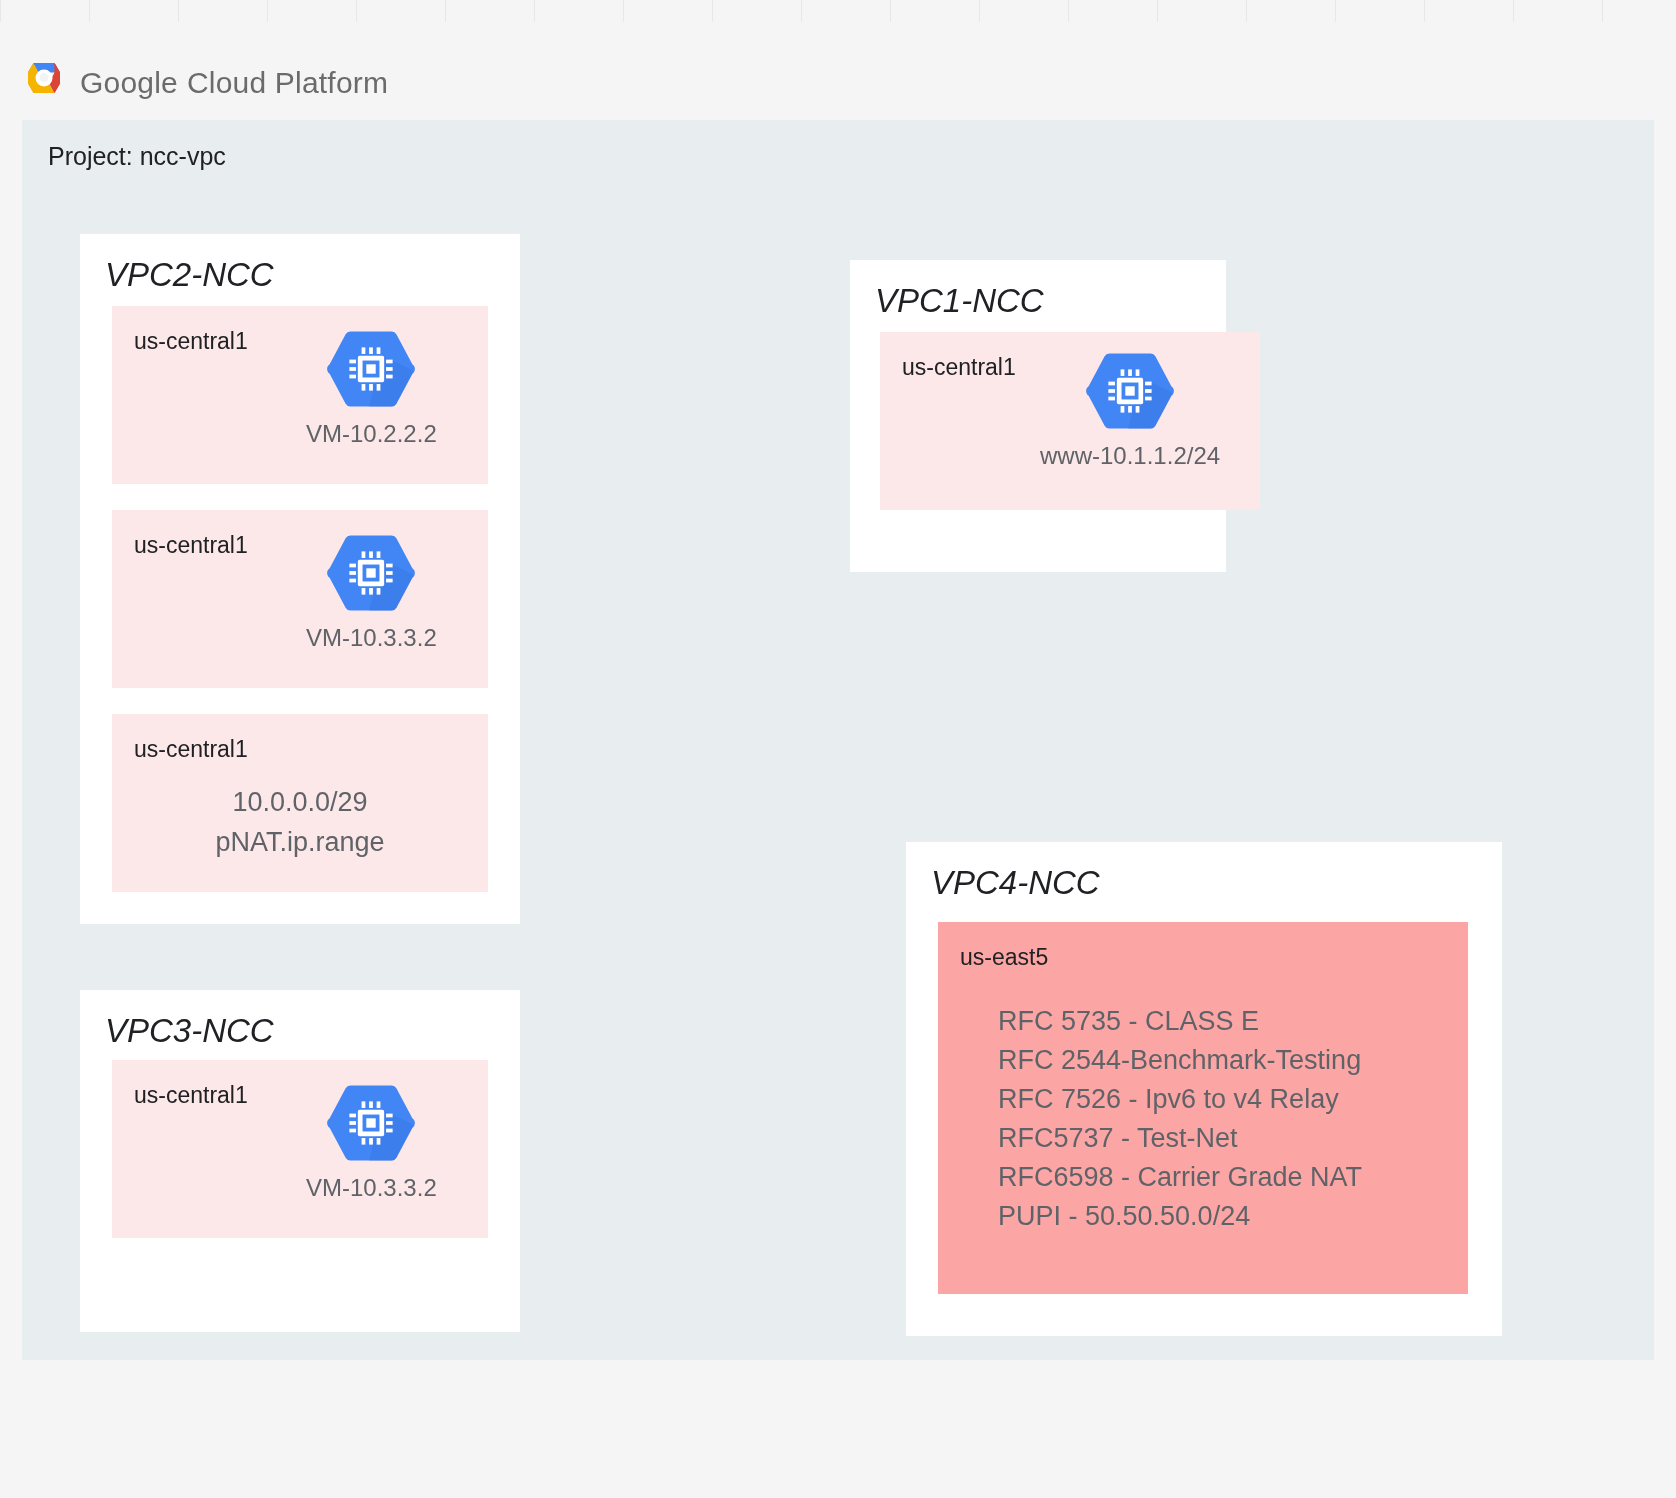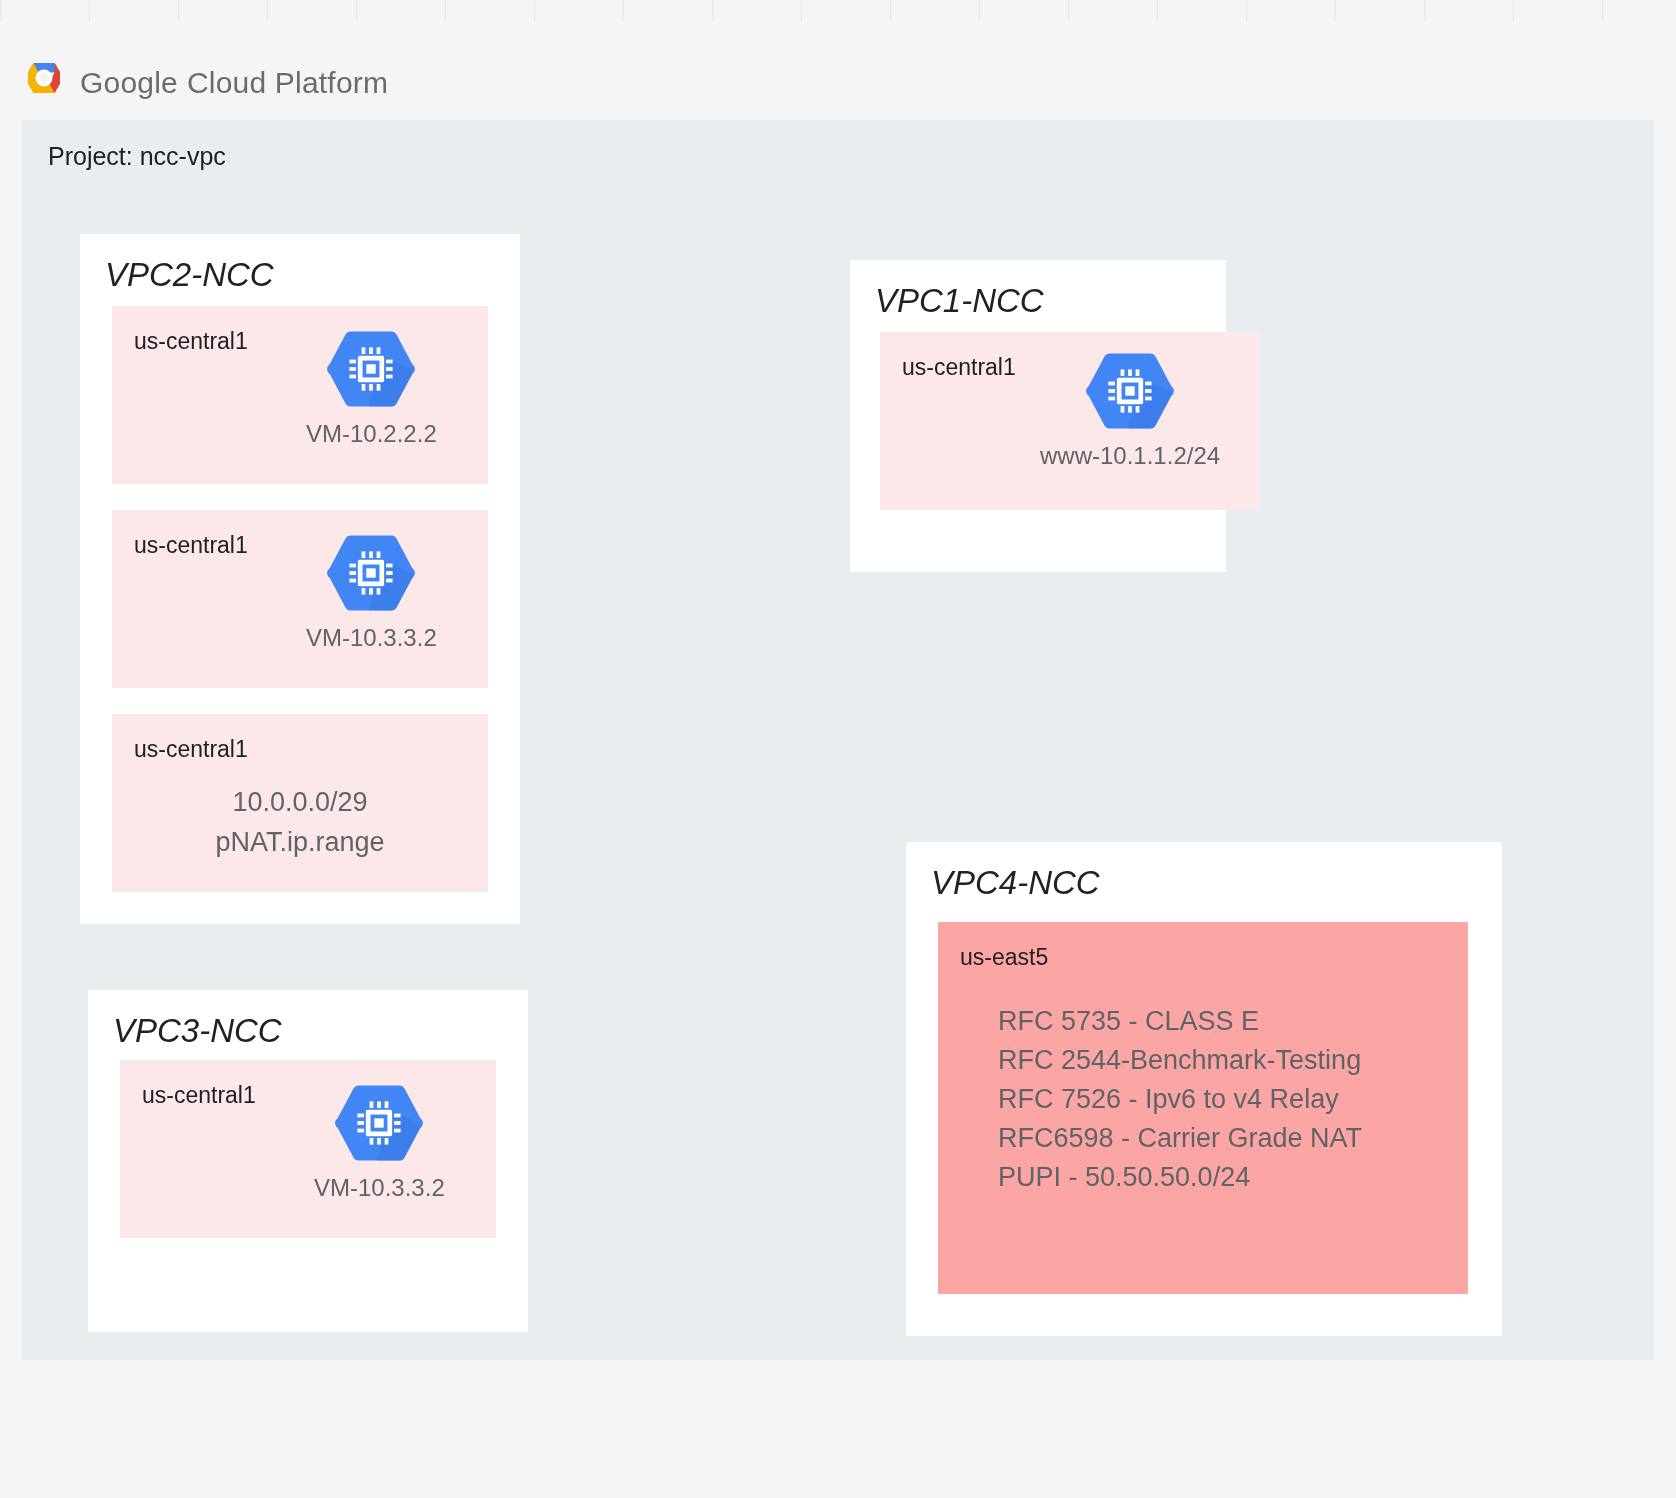--- a/index.html
+++ b/index.html
@@ -82,21 +82,21 @@
     left: 25px;
     top: 22px;
     font-size: 33px;
     color: #202124;
     white-space: nowrap;
     font-style: italic;
   }
 
   #vpc2 { left: 58px;  top: 114px; width: 440px; height: 690px; }
   #vpc1 { left: 828px; top: 108px; width: 376px; height: 312px; margin-top: 32px; }
-  #vpc3 { left: 66px;  top: 870px; width: 440px; height: 342px; }
+  #vpc3 { left: 58px;  top: 870px; width: 440px; height: 342px; }
   #vpc4 { left: 884px; top: 722px; width: 596px; height: 494px; }
 
   
   .subnet {
     position: absolute;
     background: #fce8e9;
   }
   .subnet.blue { background: #fca5a5; }
   .subnet-label {
     position: absolute;
@@ -309,20 +309,21 @@
 
     <div class="vpc-card" id="vpc4">
       <div class="vpc-title">VPC4-NCC</div>
 
       <div class="subnet blue" style="left:32px; top:80px; width:530px; height:372px;">
         <div class="subnet-label">us-east5</div>
         <div class="rfc-list">
           <div>RFC 5735 - CLASS E</div>
           <div>RFC 2544-Benchmark-Testing</div>
           <div>RFC 7526 - Ipv6 to v4 Relay</div>
+          <div>RFC5737 - Test-Net</div>
           <div>RFC6598 - Carrier Grade NAT</div>
           <div>PUPI - 50.50.50.0/24</div>
         </div>
       </div>
     </div>
 
   </div>
 </div>
 
 </body></html>

